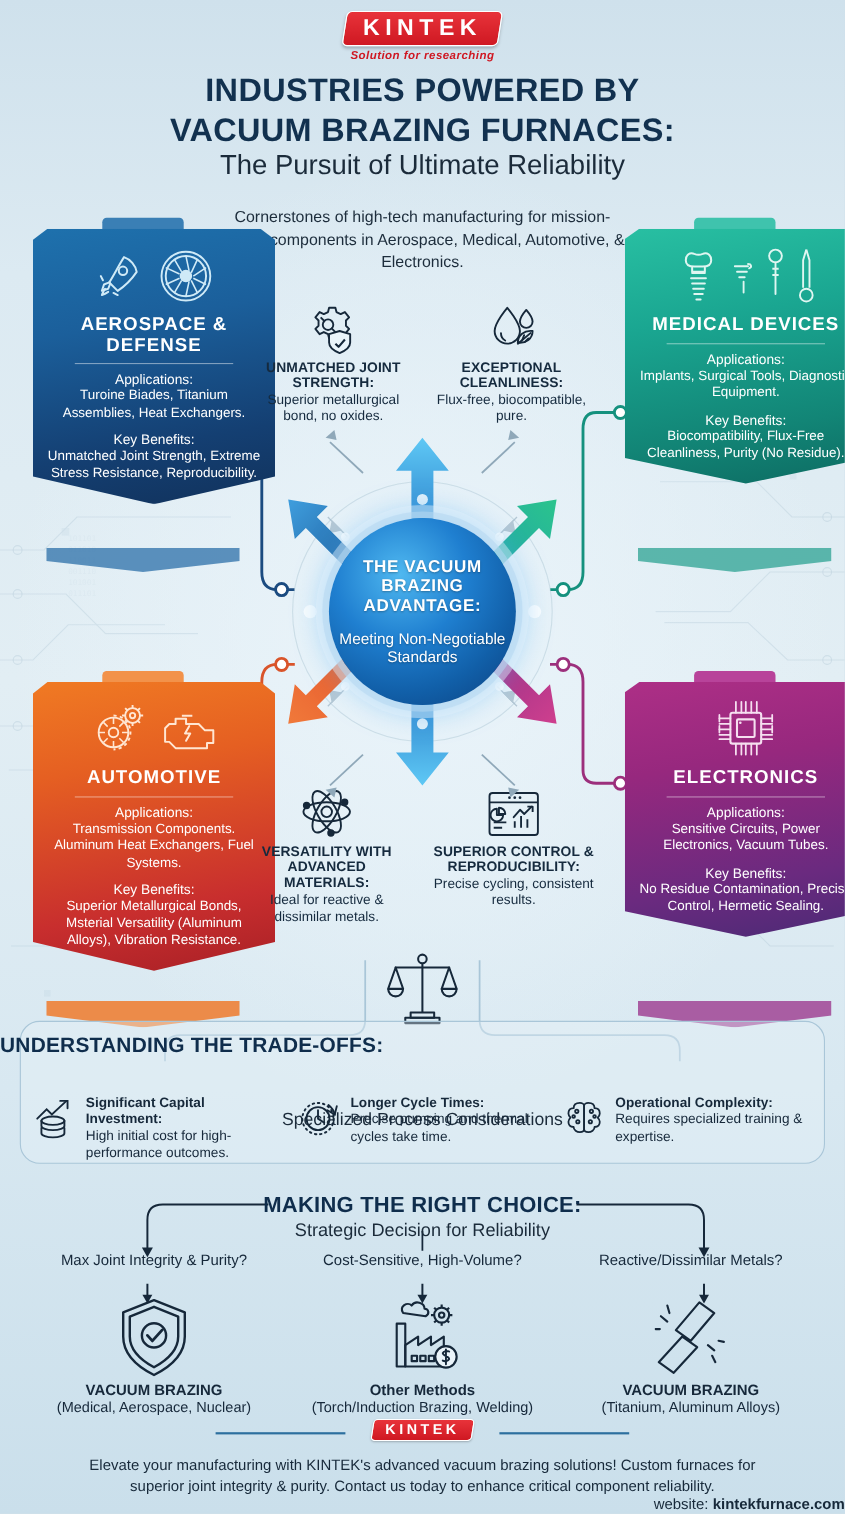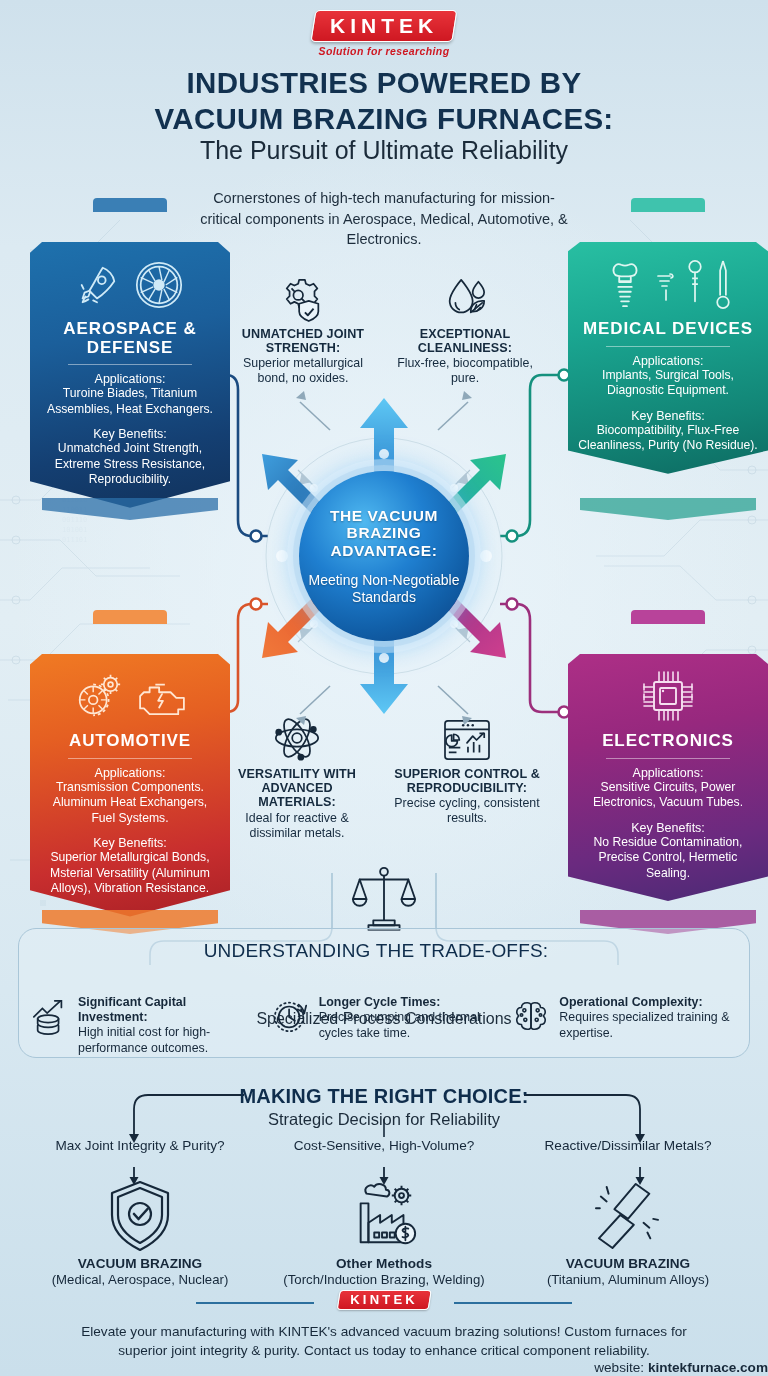--- a/index.html
+++ b/index.html
@@ -49,26 +49,25 @@
     position:absolute; top:138px; left:0; right:0; text-align:center;
     color:#1b2b3a; font-size:25px; line-height:1;
   }
   .intro {
     position:absolute; top:188px; left:200px; width:368px;
     text-align:center; color:#1d2d3c; font-size:14.5px; line-height:1.42;
   }
 
   
   .panel {
-    position:absolute; width:200px;
+    position:absolute; width:220px;
     color:#fff; text-align:center;
     clip-path: polygon(0 4%, 6% 0, 94% 0, 100% 4%, 100% 90%, 50% 100%, 0 90%);
     padding:12px 10px 20px;
     box-shadow:0 4px 12px rgba(15,40,70,.22);
-    margin-top:34px;
   }
   .panel-tab {
     position:absolute; width:74px; height:14px; border-radius:4px 4px 0 0;
     left:50%; transform:translateX(-50%);
   }
   .panel-shadow1, .panel-shadow2 {
     position:absolute; left:50%; transform:translateX(-50%);
     clip-path: polygon(0 0, 100% 0, 100% 55%, 50% 100%, 0 55%);
   }
   .p-icons { height:62px; display:flex; align-items:center; justify-content:center; gap:12px; margin-bottom:4px;}
@@ -105,22 +104,22 @@
   #ben-strength   { left:228px; top:276px; }
   #ben-clean      { left:390px; top:276px; }
   #ben-versatile  { left:222px; top:716px; }
   #ben-control    { left:392px; top:716px; }
 
   
   .tradeoff-box {
     position:absolute; left:18px; top:928px; width:732px; height:130px;
     border:1.4px solid #a9c6d8; border-radius:18px; background:rgba(231,242,248,.38);
   }
-  .to-title { position:absolute; left:0; right:16px; top:940px; text-align:center;
-      color:#0f2d4c; font-weight:normal; font-size:19px; letter-spacing:.2px;}
+  .to-title { position:absolute; left:0; right:16px; top:940px; text-align:left;
+      color:#0f2d4c; font-weight:bold; font-size:19px; letter-spacing:.2px;}
   .to-sub { position:absolute; left:0; right:0; top:1010px; text-align:center;
       color:#1b2b3a; font-size:16px;}
   .to-items { position:absolute; left:30px; top:995px; width:708px; display:flex; gap:14px; }
   .to-item { flex:1; display:flex; gap:8px; align-items:flex-start; }
   .to-ico { flex:0 0 40px; height:42px; display:flex; align-items:center; justify-content:center; }
   .to-txt { color:#16283a; }
   .to-h { font-size:12.4px; font-weight:bold; line-height:1.2; }
   .to-b { font-size:12.4px; line-height:1.28; }
 
   

